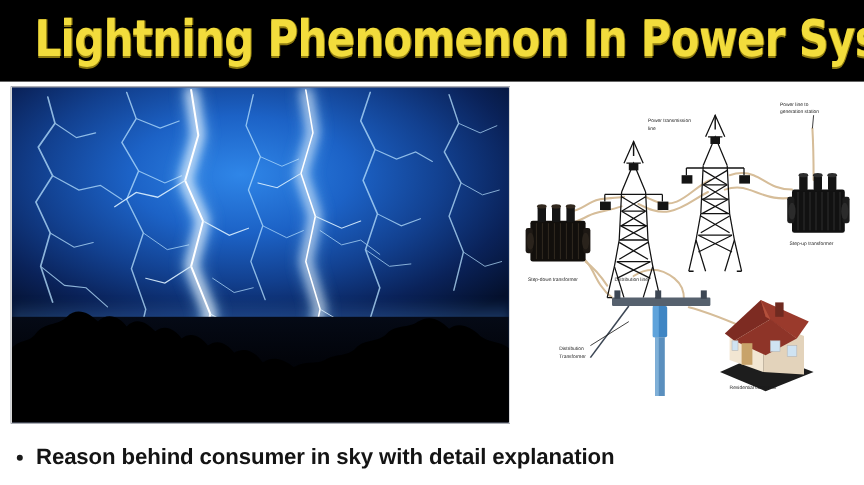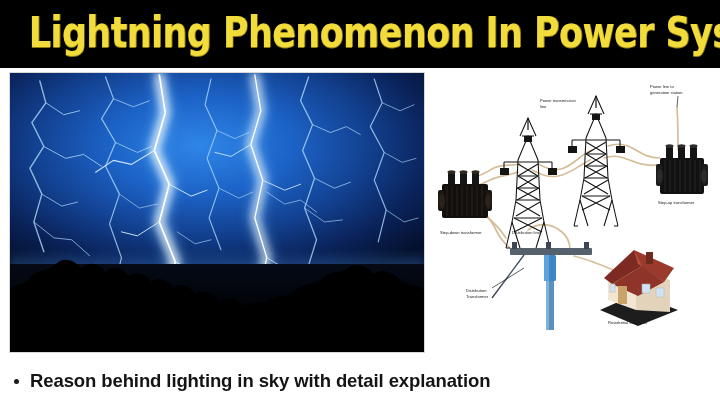--- a/index.html
+++ b/index.html
@@ -413,16 +413,16 @@
         <text class="dg-label" x="34" y="220">Distribution</text>
         <text class="dg-label" x="34" y="226">Transformer</text>
 
         <text class="dg-label" x="176" y="252">Residential consumer</text>
       </g>
     </svg>
   </div>
 
   <div id="bullet-row">
     <span id="bullet-dot"></span>
-    <span id="bullet-text">Reason behind lighting in sky with detail explanation</span>
+    <span id="bullet-text">Reason behind consumer in sky with detail explanation</span>
   </div>
 
 </div>
 
 </body></html>

